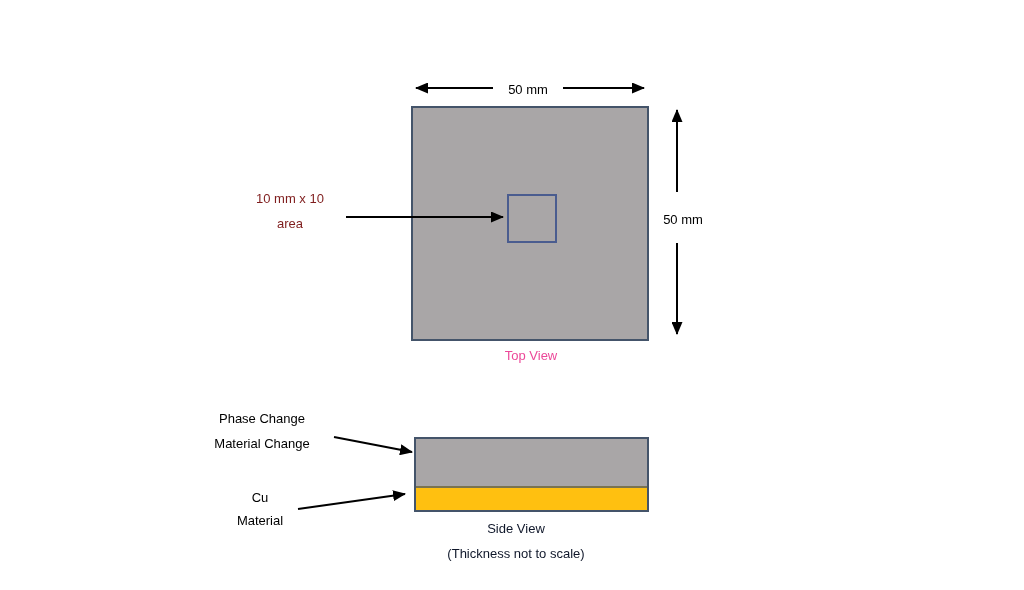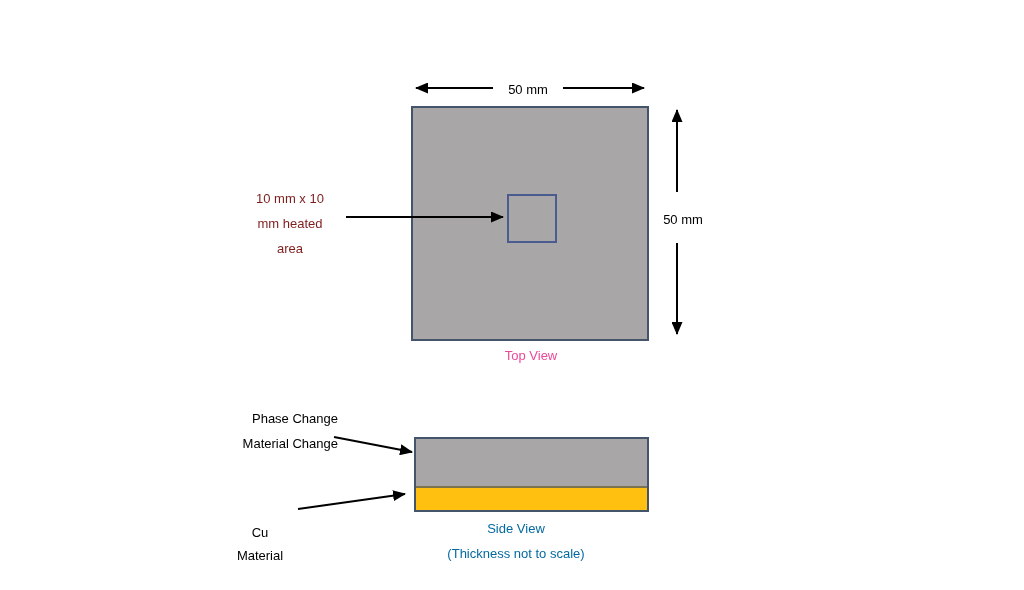--- a/index.html
+++ b/index.html
@@ -44,42 +44,41 @@
   <div class="rect" id="top-plate" style="left: 411px; top: 106px; width: 238px; height: 235px; background-color: rgb(169, 166, 167); border-color: rgb(68, 84, 106);"></div>
 
   <div class="rect" id="heated-square" style="left: 507px; top: 194px; width: 50px; height: 49px; background: transparent; border-color: rgb(74, 92, 143);"></div>
 
   <div class="label" style="left: 480px; top: 77px; width: 96px; color: rgb(0, 0, 0);">50 mm</div>
 
   <div class="label" style="left: 646px; top: 207px; width: 74px; color: rgb(0, 0, 0);">50 mm</div>
 
   <div class="label" style="left: 228px; top: 186px; width: 124px; color: #7f1d1d;">
     <span>10 mm x 10</span>
-    <span>mm heated</span>
     <span>area</span>
   </div>
 
   <div class="label" style="left: 461px; top: 343px; width: 140px; color: #ec4899;">Top View</div>
 
   <div class="rect" id="side-plate" style="left: 414px; top: 437px; width: 235px; height: 75px; border-color: rgb(68, 84, 106);">
     <div id="pcm-layer" style="background-color: rgb(169, 166, 167);"></div>
     <div id="cu-layer" style="background-color: rgb(255, 192, 16); border-top-color: rgb(122, 115, 80);"></div>
   </div>
 
-  <div class="label" style="left: 186px; top: 406px; width: 152px; color: rgb(0, 0, 0); text-align: right;">
+  <div class="label" style="left: 186px; top: 406px; width: 152px; color: rgb(0, 0, 0);">
     <span>Phase Change</span>
     <span>Material Change</span>
   </div>
 
-  <div class="label" style="left: 200px; top: 486px; width: 120px; line-height: 23px; color: rgb(0, 0, 0); margin-top: 35px;">
+  <div class="label" style="left: 200px; top: 486px; width: 120px; line-height: 23px; color: rgb(0, 0, 0);">
     <span>Cu</span>
     <span>Material</span>
   </div>
 
-  <div class="label" style="left: 425px; top: 516px; width: 182px; color: #0369a1;">
+  <div class="label" style="left: 425px; top: 516px; width: 182px; color: #0f172a;">
     <span>Side View</span>
     <span>(Thickness not to scale)</span>
   </div>
 
   <svg id="arrow-overlay" width="1024" height="590" viewBox="0 0 1024 590">
     <defs>
       <marker id="arrowhead" markerUnits="userSpaceOnUse" markerWidth="13" markerHeight="11" refX="12" refY="5.5" orient="auto">
         <path d="M0,0 L13,5.5 L0,11 Z" style="fill: rgb(0, 0, 0);"></path>
       </marker>
     </defs>

